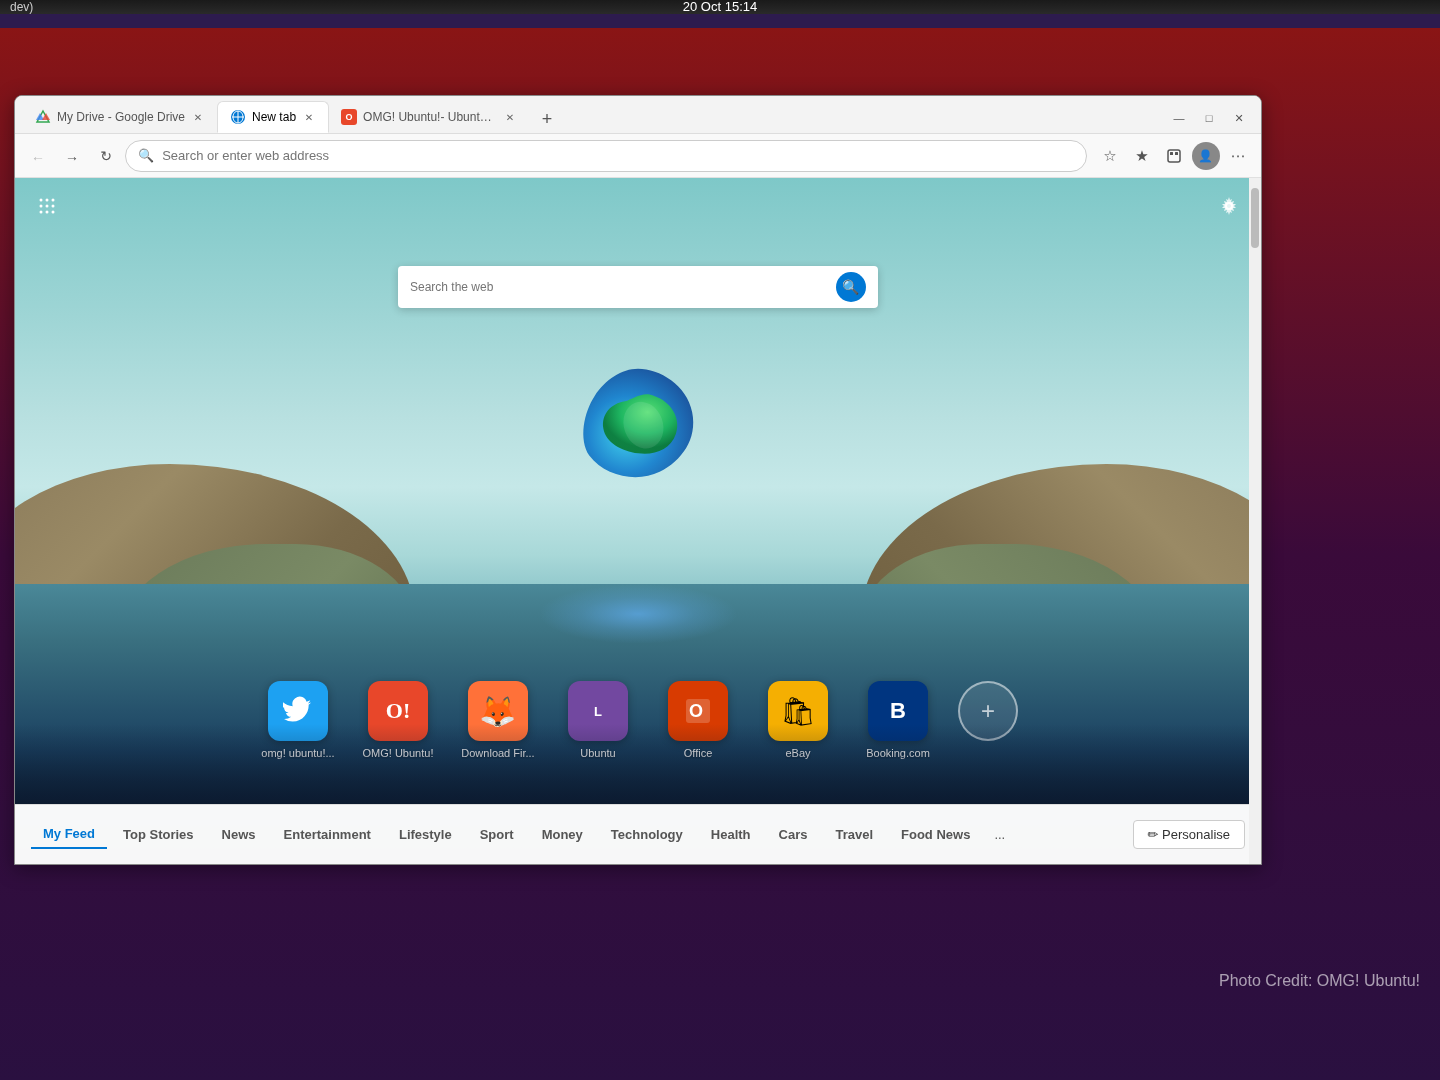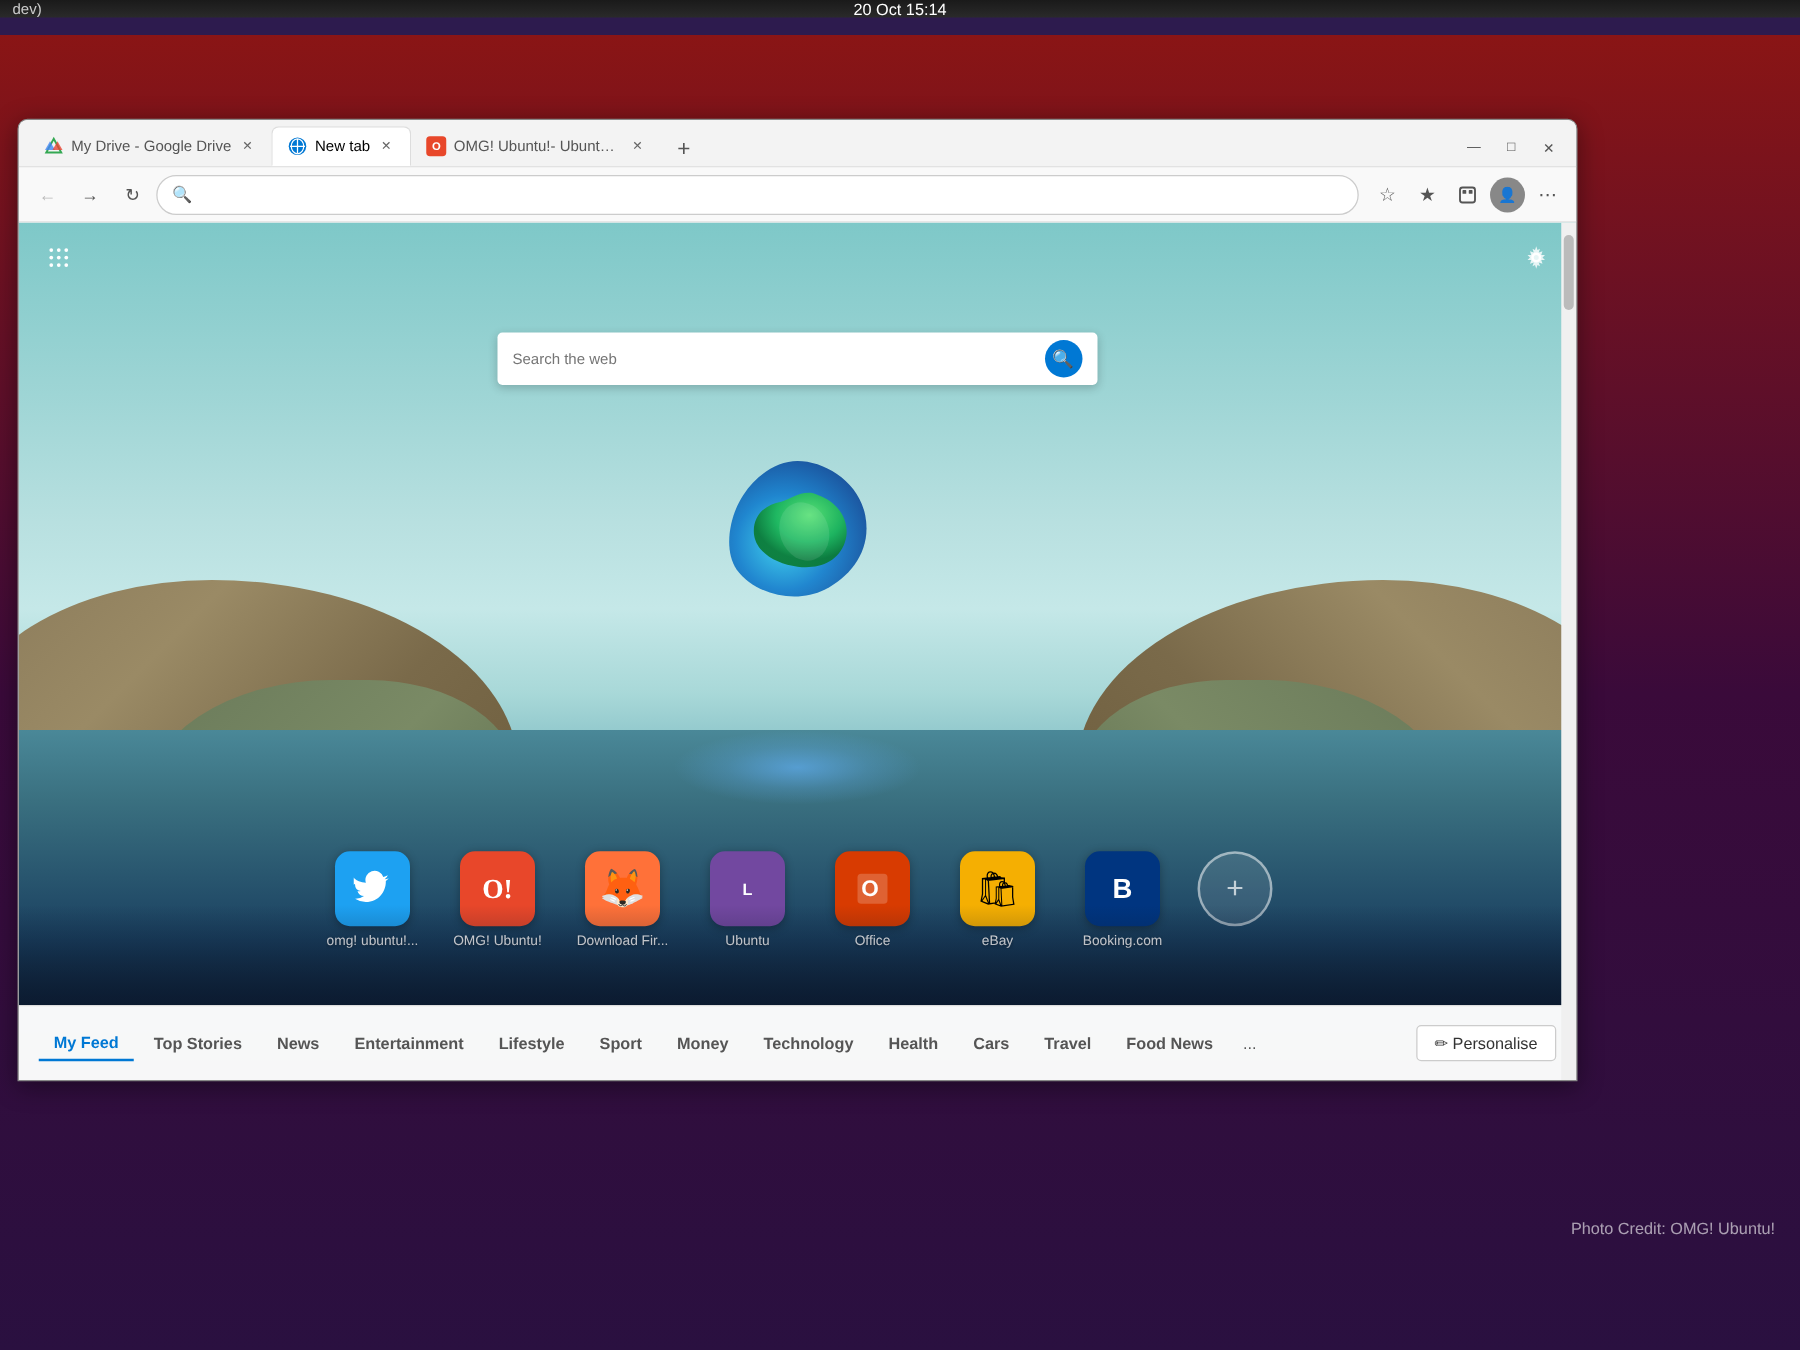--- a/index.html
+++ b/index.html
@@ -9,21 +9,21 @@
       overflow: hidden;
       font-family: 'Segoe UI', Arial, sans-serif;
       background: #2d1b4e;
     }
 
     
     .taskbar {
       height: 14px;
       background: linear-gradient(to bottom, #1a1a1a, #2a2a2a);
       display: flex;
-      align-items: center;
+      align-items: flex-end;
       justify-content: center;
       color: #fff;
       font-size: 13px;
       position: relative;
     }
     .taskbar-left {
       position: absolute;
       left: 10px;
       color: #ccc;
       font-size: 12px;
@@ -518,21 +518,21 @@
       height: 80px;
       background: linear-gradient(to bottom, rgba(10,20,40,0) 0%, rgba(10,20,40,0.7) 100%);
       pointer-events: none;
     }
 
     
     .photo-credit-outside {
       position: absolute;
       bottom: 90px;
       right: 20px;
-      font-size: 13px;
+      font-size: 16px;
       color: rgba(255,255,255,0.6);
     }
 
     
     .icon-twitter { background: #1da1f2; }
     
     .icon-omg { background: #e8472a; }
     
     .icon-firefox { background: #ff7139; }
     
@@ -596,20 +596,21 @@
       <div class="win-btn close">✕</div>
     </div>
   </div>
 
   <div class="address-bar">
     <div class="nav-btn disabled">←</div>
     <div class="nav-btn">→</div>
     <div class="nav-btn">↻</div>
     <div class="url-bar">
       <span style="color:#888; font-size:13px;">🔍</span>
+      <input class="url-input" type="text" placeholder="Search or enter web address" style="">
     </div>
     <div class="toolbar-icons">
       <div class="toolbar-icon-btn">☆</div>
       <div class="toolbar-icon-btn">★</div>
       <div class="toolbar-icon-btn">
         <svg width="16" height="16" viewBox="0 0 16 16">
           <rect x="2" y="2" width="12" height="12" rx="2" fill="none" stroke="#555" stroke-width="1.5"></rect>
           <rect x="4" y="4" width="3" height="3" rx="0.5" fill="#555"></rect>
           <rect x="9" y="4" width="3" height="3" rx="0.5" fill="#555"></rect>
         </svg>

